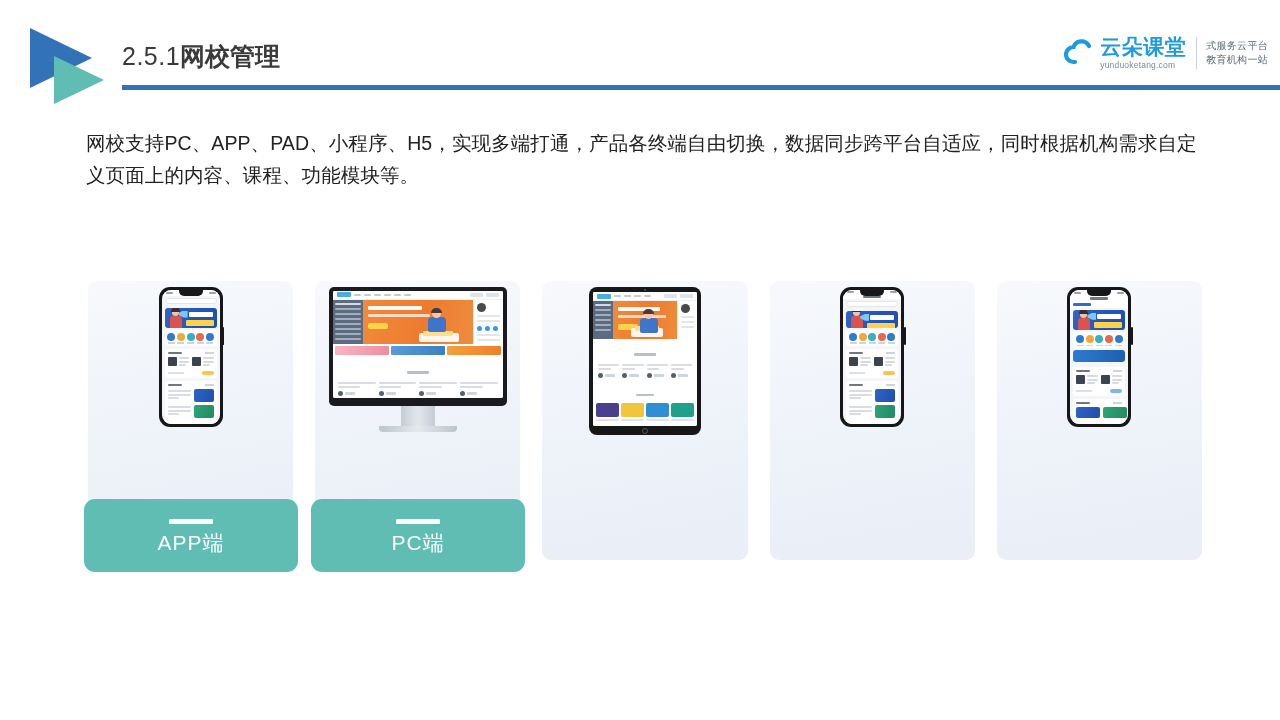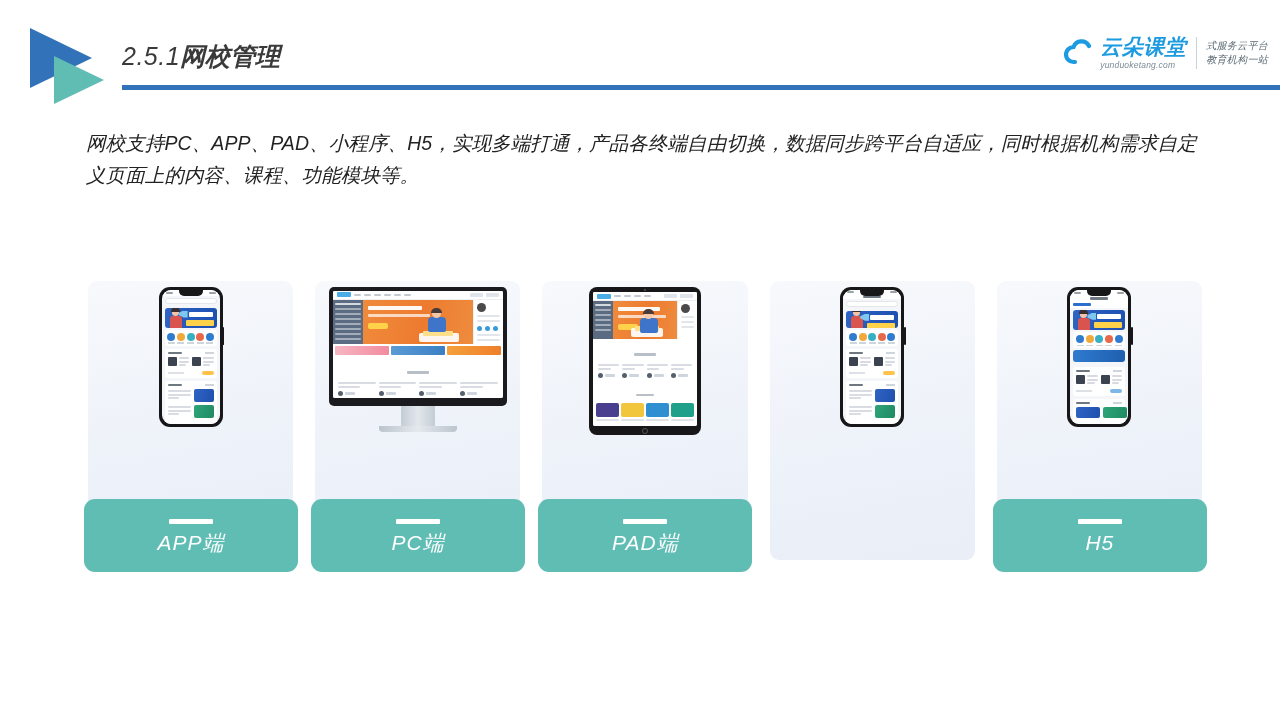--- a/index.html
+++ b/index.html
@@ -2,21 +2,21 @@
 <html><head>
 <meta charset="utf-8">
 <style>
   * { box-sizing: border-box; margin: 0; padding: 0; }
   html, body {
     width: 1280px; height: 720px;
     background: #ffffff;
     font-family: "Liberation Sans", "DejaVu Sans", sans-serif;
     overflow: hidden;
   }
-  .slide { position: relative; width: 1280px; height: 720px; background: #fff; font-style: italic; }
+  .slide { position: relative; width: 1280px; height: 720px; background: #fff; }
 
   
   .header { position: absolute; left: 0; top: 0; width: 1280px; height: 110px; }
   .logo-mark { position: absolute; left: 26px; top: 28px; width: 104px; height: 78px; }
   .tri-blue {
     position: absolute; left: 4px; top: 0;
     width: 0; height: 0;
     border-top: 30px solid transparent;
     border-bottom: 30px solid transparent;
     border-left: 62px solid #3272B8;
@@ -538,24 +538,20 @@
                     <i></i>
                     <i></i>
                   </div>
                 <div class="tlabel"></div>
 
               </div>
             </div>
           </div>
         </div>
       </div>
-      <div class="label-bar">
-        <div class="label-tick"></div>
-        <div class="label-text">PAD端</div>
-      </div>
     </div>
 
     <div class="card">
       <div class="card-panel">
         <div class="device-slot">
           <div class="phone">
             <div class="notch"></div>
             <div class="side"></div>
             <div class="pscreen">
               <div class="pstatus">
@@ -739,20 +735,16 @@
                   </div>
                 <div class="plrow">
                   <div class="pic" style="width:24px;height:11px;background:linear-gradient(110deg,#2F64C4,#1E4FAE)"></div>
                   <div class="pic" style="width:24px;height:11px;background:linear-gradient(110deg,#2FA579,#1F8A63)"></div>
                 </div>
               </div>
             </div>
           </div>
         </div>
       </div>
-      <div class="label-bar">
-        <div class="label-tick"></div>
-        <div class="label-text">H5</div>
-      </div>
     </div>
 
   </div>
 </div>
 
 </body></html>

